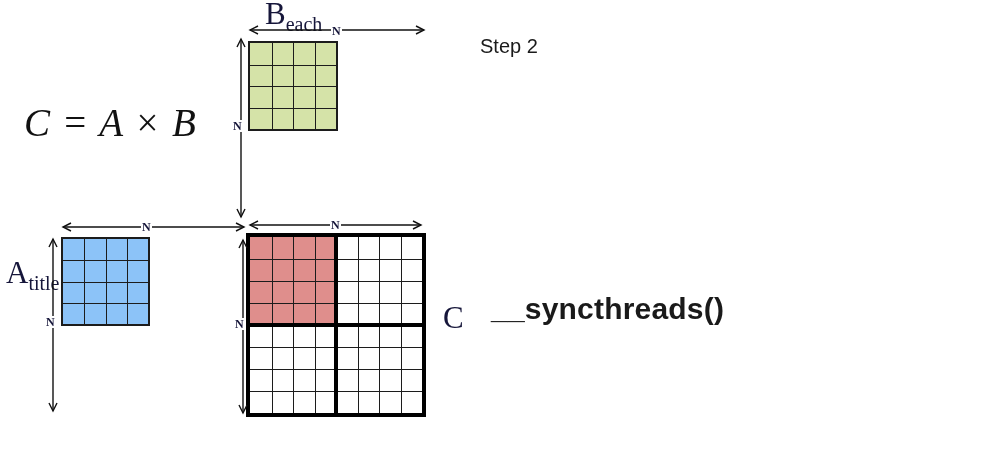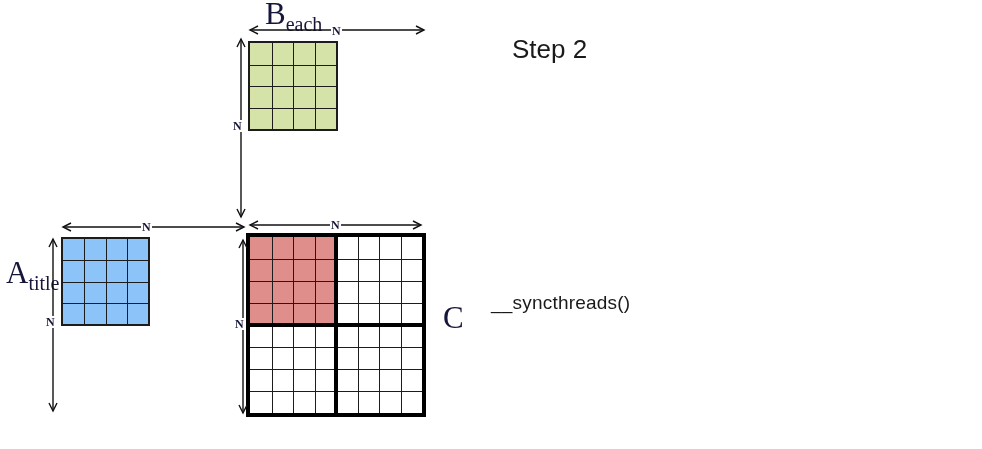--- a/index.html
+++ b/index.html
@@ -23,31 +23,32 @@
   .cell{box-sizing:border-box;}
   .divider-v{position:absolute;left:calc(50% - 2px);top:0;width:4px;height:100%;
              background:#000;z-index:2;}
   .divider-h{position:absolute;top:calc(50% - 2px);left:0;width:100%;height:4px;
              background:#000;z-index:2;}
 
   
   #arrows{position:absolute;left:0;top:0;z-index:3;}
 
   
-  #step-title{position:absolute;left:512px;top:35px;font-size:26px;line-height:1.1;}
+  #step-title{position:absolute;left:480px;top:35px;font-size:20px;line-height:1.1;}
   #paragraph{position:absolute;left:492px;top:112px;font-size:26px;line-height:30px;
              white-space:pre-line;}
-  #code-line{position:absolute;left:491px;top:292px;font-size:19px;font-weight:normal;
+  #code-line{position:absolute;left:491px;top:292px;font-size:30px;font-weight:bold;
              letter-spacing:0.2px;}
 </style>
 </head>
 <body>
 
 <div id="page">
 
+  <div id="formula">C = A × B</div>
 
   <div class="mat-label" style="left:265px;top:-2px;"><span>B</span><span class="sub">each</span></div>
 
   <div class="mat-label" style="left:6px;top:257px;"><span>A</span><span class="sub">title</span></div>
 
   <div class="mat-label" style="left:443px;top:302px;">C</div>
 
   <div id="b-grid" class="grid" style="grid-template-columns: repeat(4, 1fr); grid-template-rows: repeat(4, 1fr);">
       <div class="cell" style="background: rgb(213, 227, 168);"></div>
       <div class="cell" style="border-left: 1.5px solid rgb(28, 28, 28); background: rgb(213, 227, 168);"></div>

